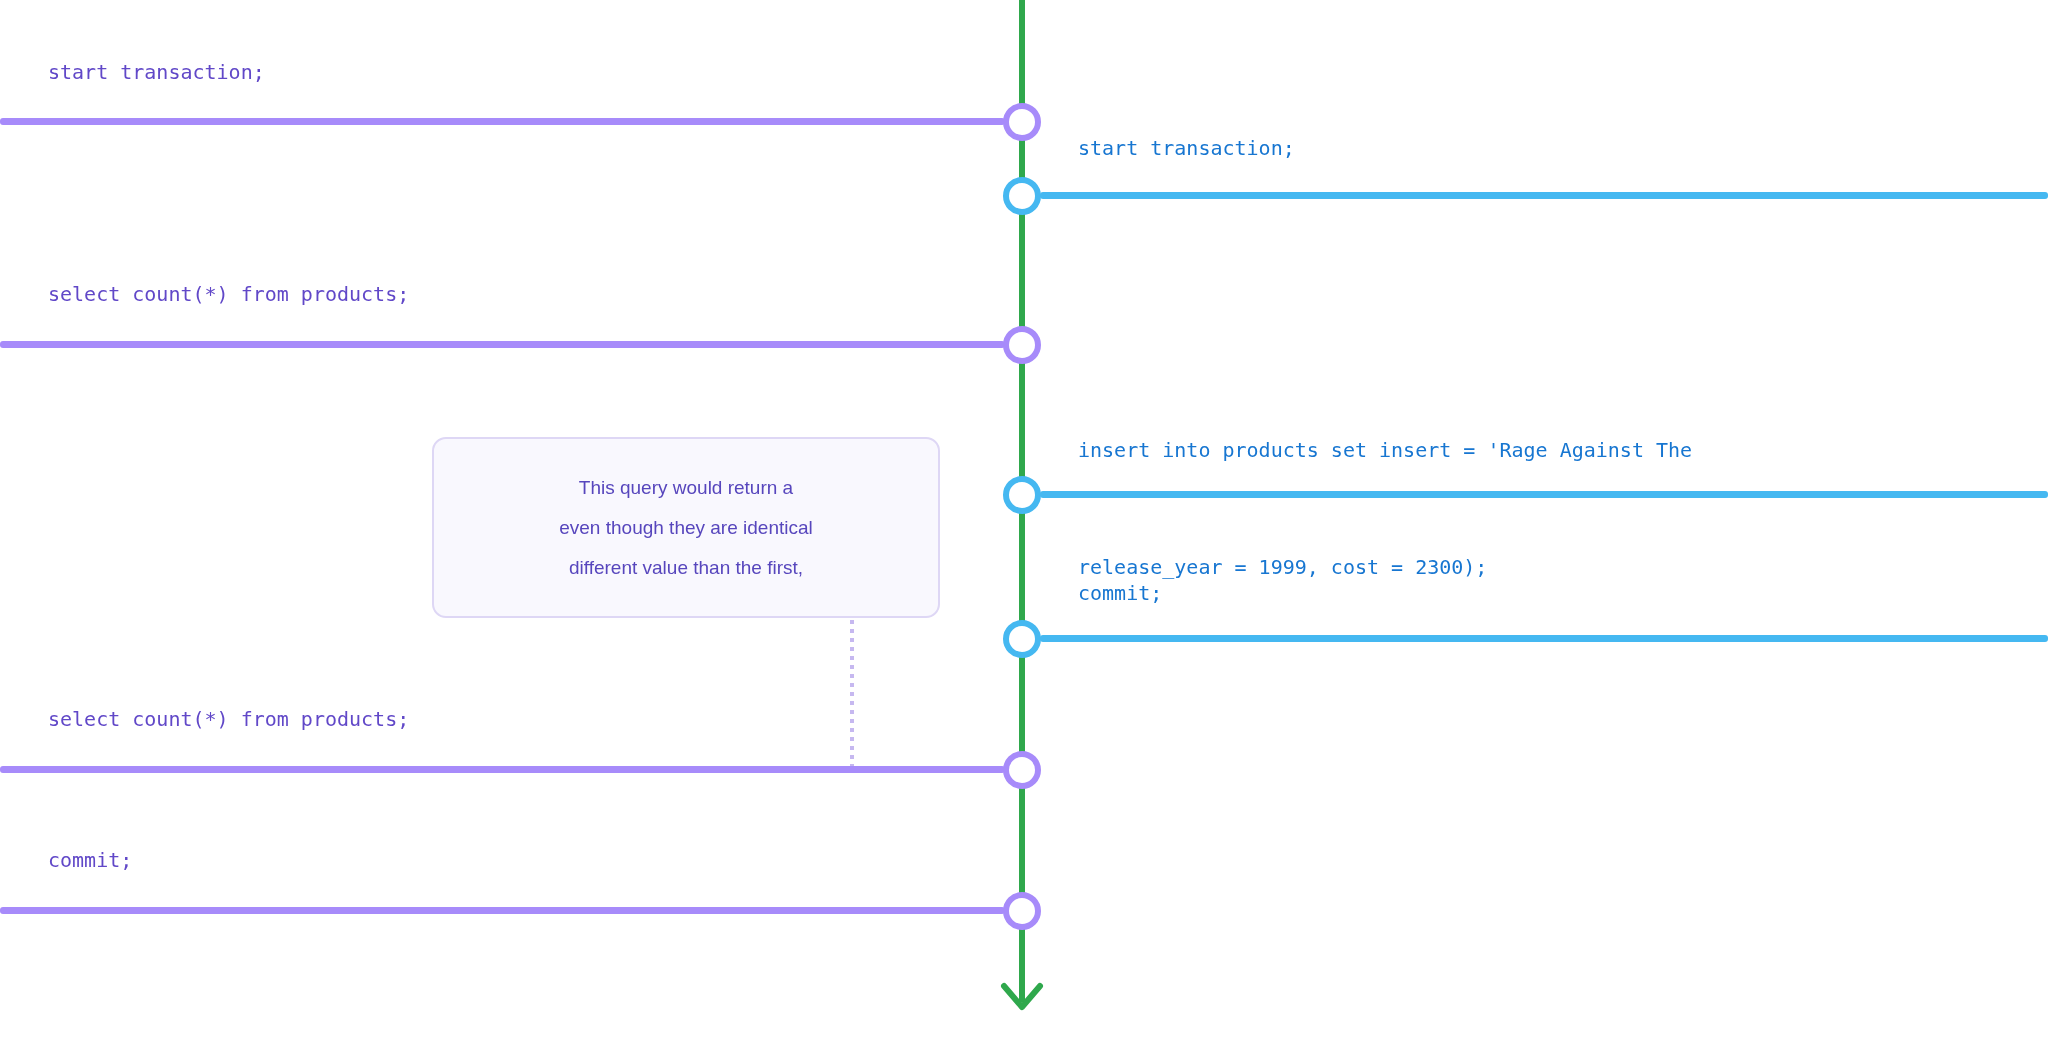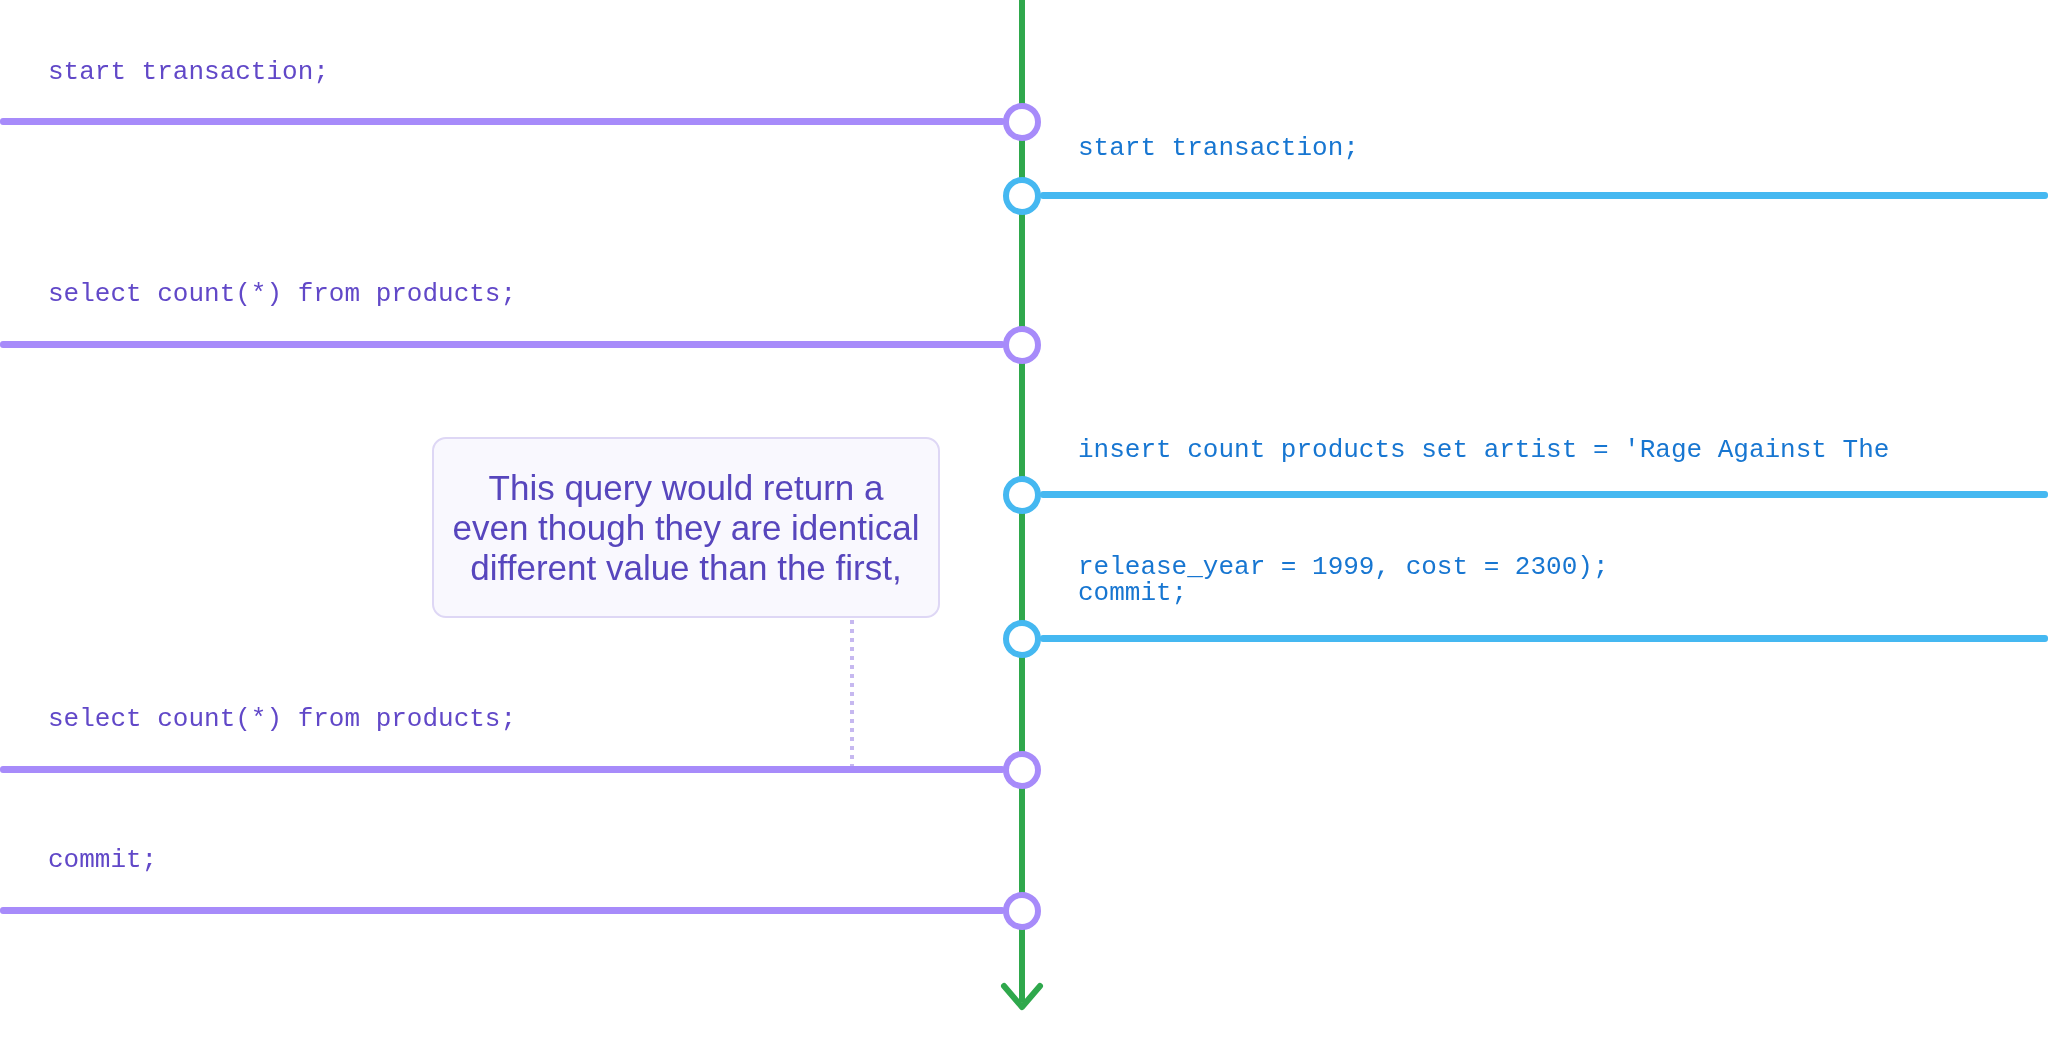--- a/index.html
+++ b/index.html
@@ -36,39 +36,39 @@
     width: 26px; height: 26px;
     background: #ffffff; border-radius: 50%;
     z-index: 3; box-sizing: content-box;
   }
   .node.a { border: 6px solid var(--c-purple-line); }
   .node.b { border: 6px solid var(--c-blue-line); }
 
   
   .code {
     position: absolute;
-    font-size: 26px; line-height: 34px; font-weight: 500;
-    letter-spacing: 0; white-space: pre; z-index: 2; font-family: Liberation Mono, monospace;
+    font-size: 20px; line-height: 34px; font-weight: 500;
+    letter-spacing: 0; white-space: pre; z-index: 2;
   }
   .code.a { left: 48px; color: var(--c-purple-text); }
   .code.b { left: 1078px; color: var(--c-blue-text); }
   .code.multi { line-height: 39px; }
 
   
   .tooltip {
     position: absolute; left: 432px; top: 437px;
     width: 508px; height: 181px; box-sizing: border-box;
     background: var(--c-tip-bg);
     border: 2px solid var(--c-tip-border);
     border-radius: 14px;
     display: flex; flex-direction: column;
     align-items: center; justify-content: center;
     z-index: 4;
     font-family: "Liberation Sans", "DejaVu Sans", sans-serif;
-    font-size: 35px; line-height: 40px; font-weight: 500;
+    font-size: 19px; line-height: 40px; font-weight: 500;
     color: var(--c-tip-text); text-align: center;
   }
   .tooltip-connector {
     position: absolute; left: 850px; top: 620px;
     width: 4px; height: 146px; z-index: 2;
     background: repeating-linear-gradient(
       to bottom, var(--c-dotted) 0 4px, transparent 4px 9px);
   }
 </style>
 </head>
@@ -98,21 +98,21 @@
   <div class="node a" style="top:751px"></div>
   <div class="node a" style="top:892px"></div>
 
   <div class="code a" style="top:55px">start transaction;</div>
   <div class="code a" style="top:277px">select count(*) from products;</div>
   <div class="code a" style="top:702px">select count(*) from products;</div>
   <div class="code a" style="top:843px">commit;</div>
 
   <div class="code b" style="top:131px">start transaction;</div>
   <div class="code b multi" style="top:353px">
-    <div>insert count products set artist = 'Rage Against The</div>
+    <div>insert into products set insert = 'Rage Against The</div>
     <div>release_year = 1999, cost = 2300);</div>
   </div>
   <div class="code b" style="top:576px">commit;</div>
 
   <div class="tooltip">
     <div>This query would return a</div>
     <div>even though they are identical</div>
     <div>different value than the first,</div>
   </div>
   <div class="tooltip-connector"></div>

